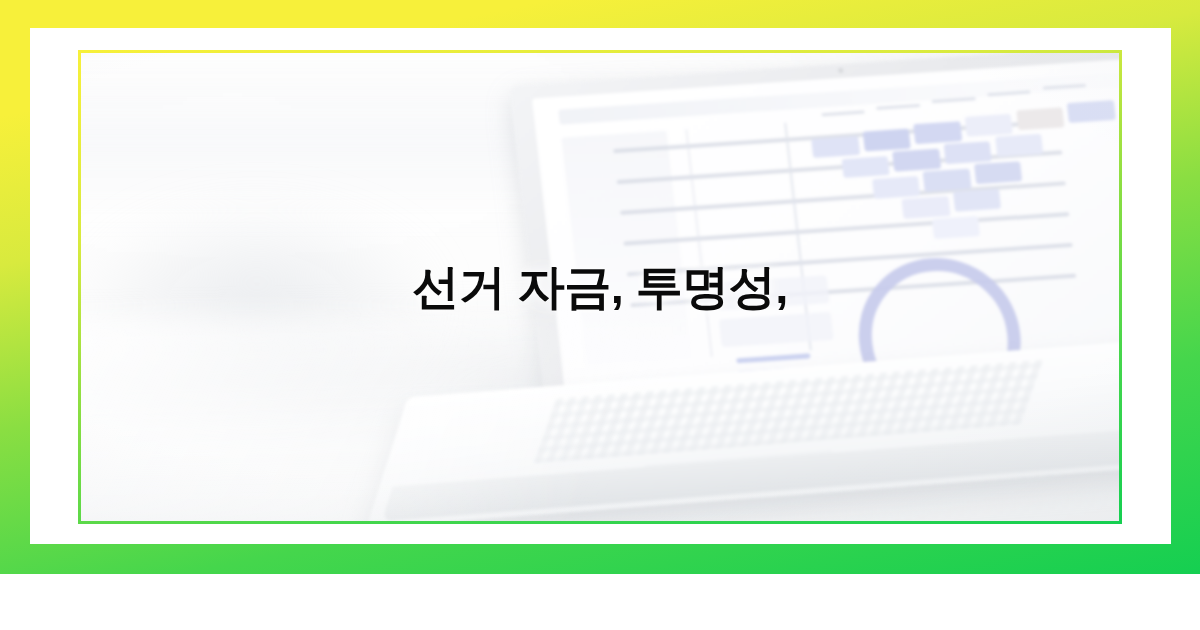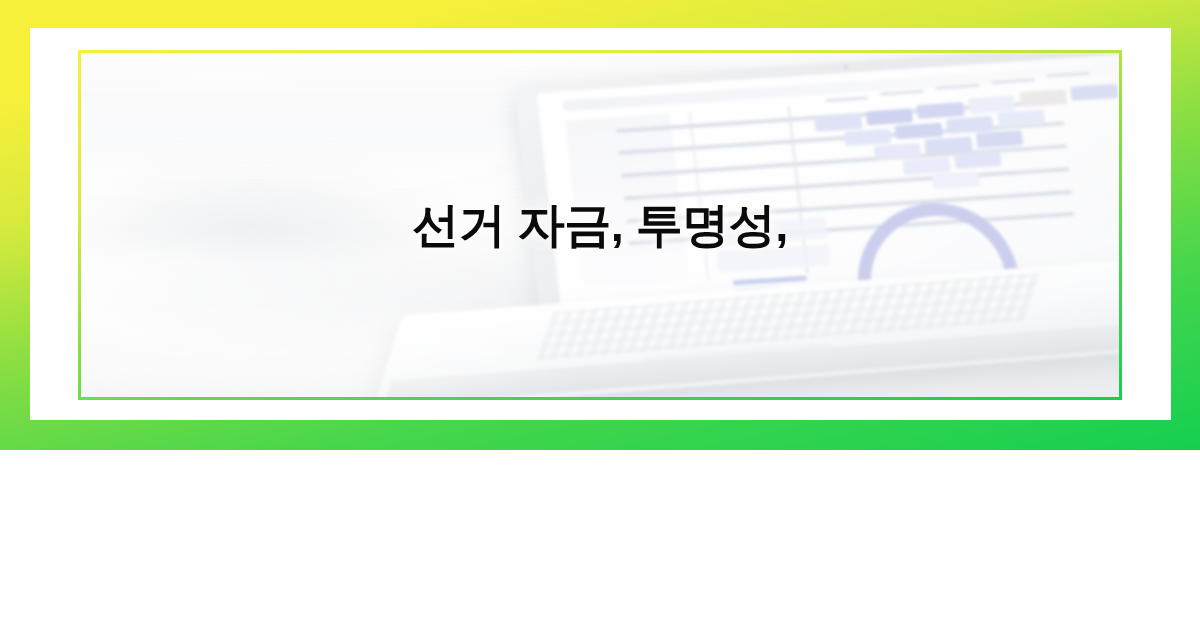--- a/index.html
+++ b/index.html
@@ -5,21 +5,21 @@
 <style>
   html,body{margin:0;padding:0;background:#fff;}
   body{
     font-family:"Liberation Sans","DejaVu Sans",sans-serif;
     -webkit-font-smoothing:antialiased;
   }
 
   
   .canvas{
     position:relative;
-    width:1200px;height:450px;
+    width:1200px;height:574px;
     overflow:hidden;
     background:#ffffff;
   }
 
   
   .frame-outer{
     position:absolute;inset:0;
     background:linear-gradient(168deg,
         var(--c1,#f7f03a) 0%,
         var(--c1,#f7f03a) 14%,

